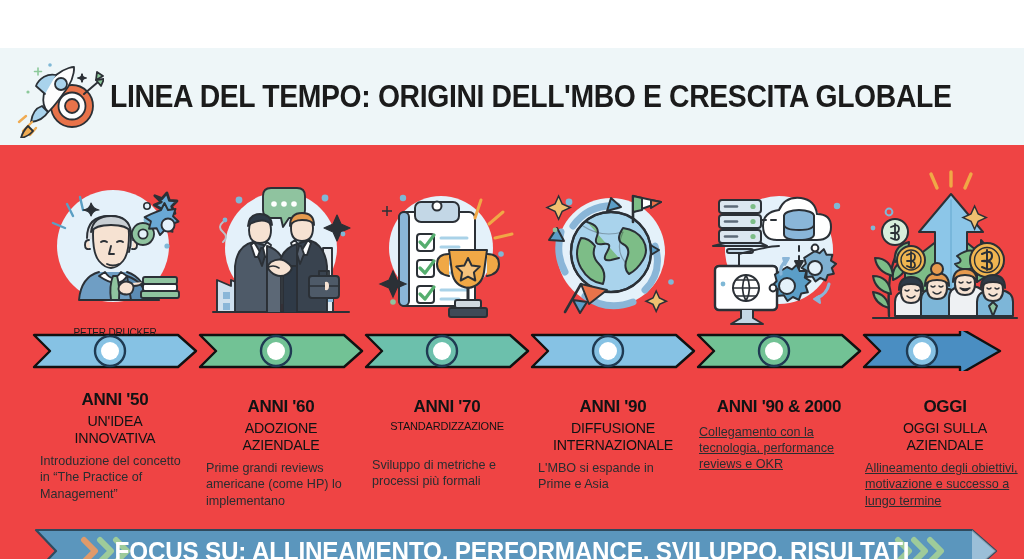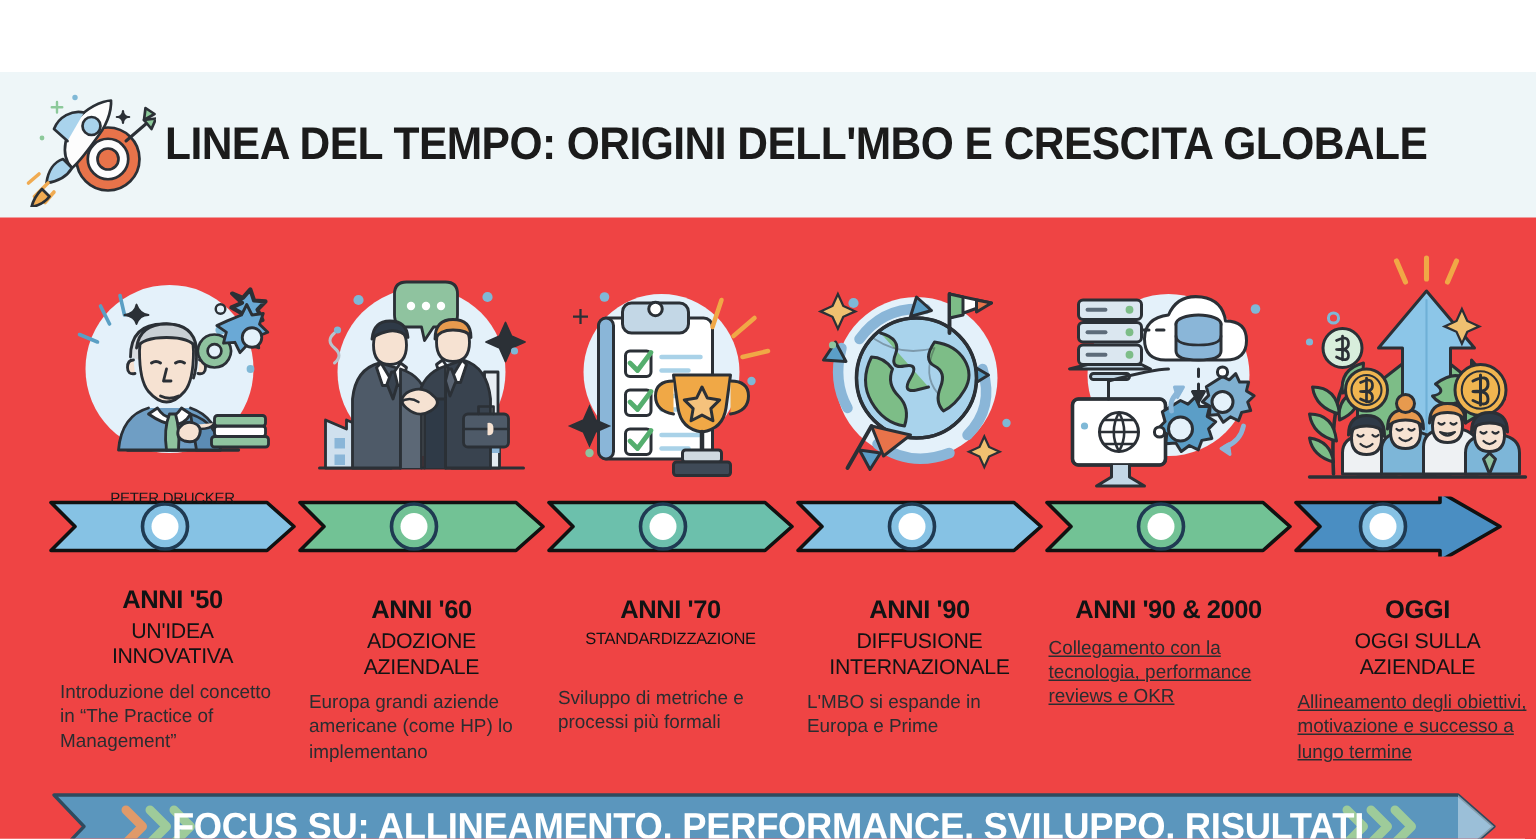--- a/index.html
+++ b/index.html
@@ -277,21 +277,21 @@
               <circle cx="138" cy="58" r="2.4"></circle>
           </g>
         </svg>
       </div>
       <div class="spacer-bar" style="height:65px"></div>
       <div class="era">ANNI '60</div>
       <div class="sub">
         <div>ADOZIONE</div>
         <div>AZIENDALE</div>
       </div>
-      <div class="desc">Europa grandi aziende americane (come HP) lo implementano</div>
+      <div class="desc">Prime grandi reviews americane (come HP) lo implementano</div>
     </div>
 
     <div class="col">
       <div class="art">
         <svg width="152" height="150" viewBox="0 0 152 150">
           <circle cx="70" cy="72" r="52" fill="#e4f1fa"></circle>
           <g stroke="#2b3036" stroke-width="2" fill="none" stroke-linejoin="round" stroke-linecap="round">
             <rect x="28" y="36" width="76" height="94" rx="6" fill="#ffffff"></rect>
             <rect x="28" y="36" width="10" height="94" rx="5" fill="#8ab6d8"></rect>
             <rect x="44" y="26" width="44" height="20" rx="6" fill="#c3d7e6"></rect>
@@ -385,21 +385,21 @@
             <path d="M116 122 l3.2 -7 3.2 7 7 3.2 -7 3.2 -3.2 7 -3.2 -7 -7 -3.2 Z"></path>
           </g>
         </svg>
       </div>
       <div class="spacer-bar" style="height:65px"></div>
       <div class="era">ANNI '90</div>
       <div class="sub">
         <div>DIFFUSIONE</div>
         <div>INTERNAZIONALE</div>
       </div>
-      <div class="desc">L'MBO si espande in Europa e Prime</div>
+      <div class="desc">L'MBO si espande in Prime e Asia</div>
     </div>
 
     <div class="col wide">
       <div class="art">
         <svg width="152" height="150" viewBox="0 0 152 150">
           <circle cx="76" cy="74" r="54" fill="#e4f1fa"></circle>
           <g stroke="#2b3036" stroke-width="2" fill="none" stroke-linejoin="round" stroke-linecap="round">
 
             <g>
               <rect x="16" y="24" width="42" height="13" rx="3" fill="#dbe7f0"></rect>

